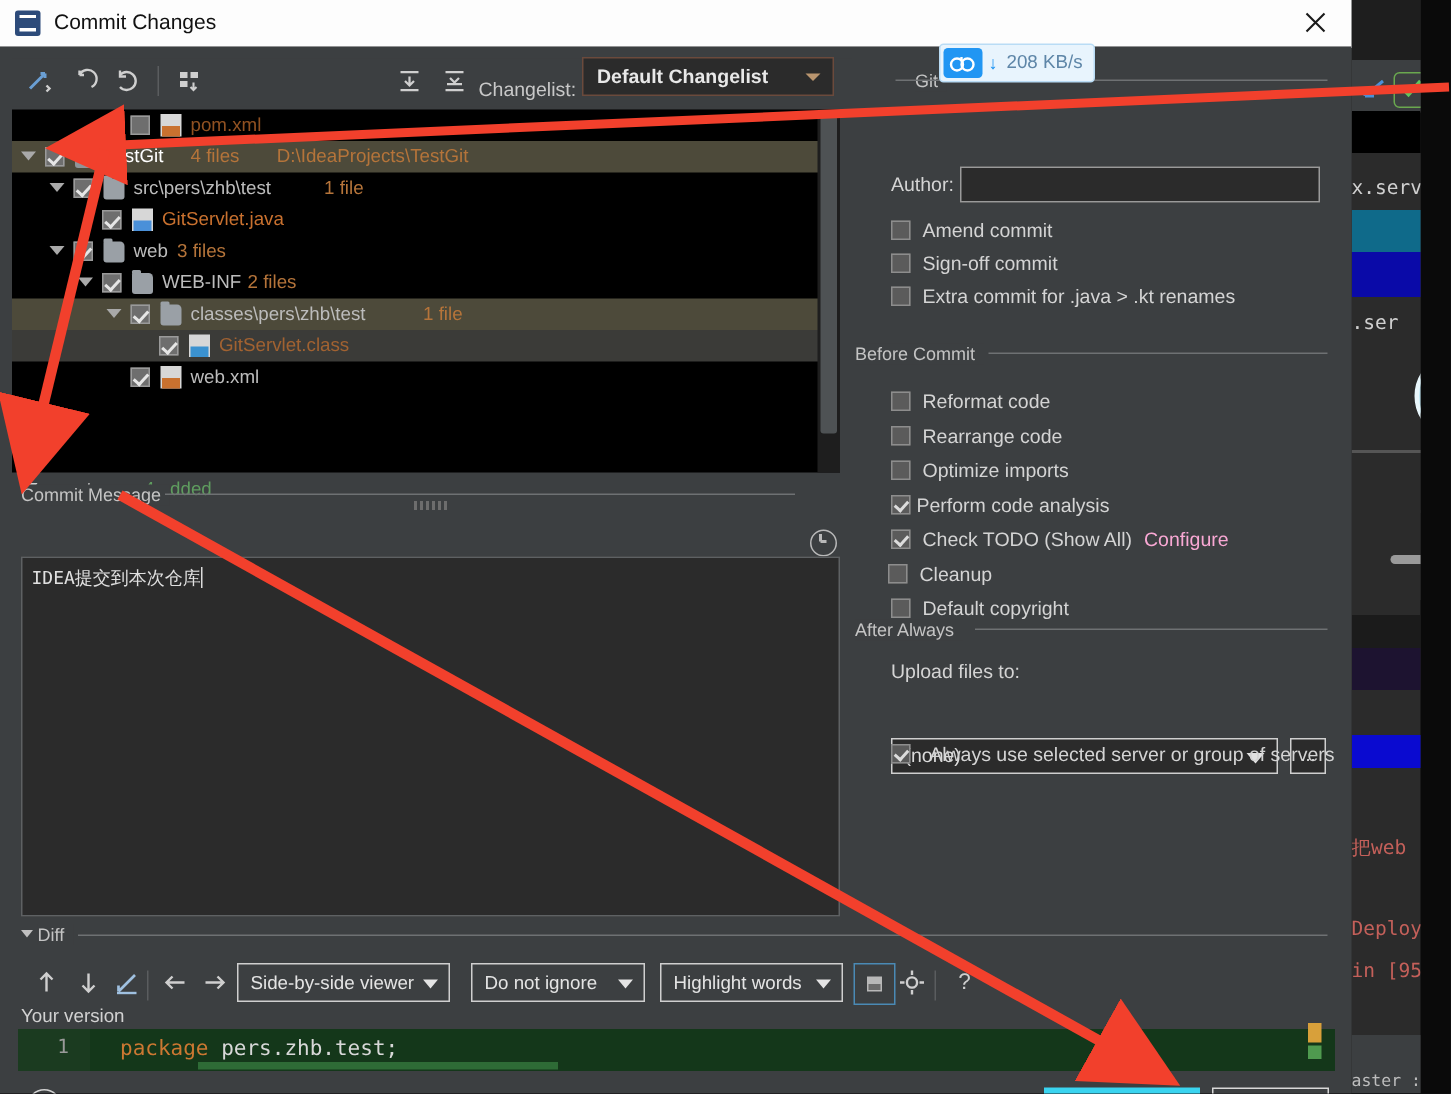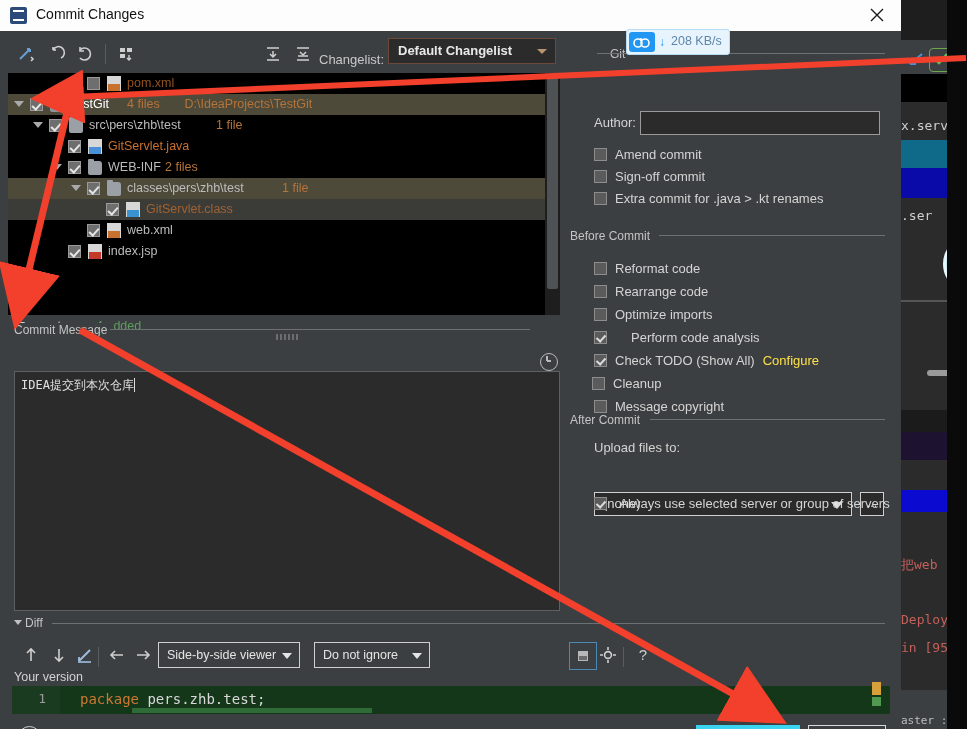--- a/index.html
+++ b/index.html
@@ -81,21 +81,21 @@
      border:solid #dcdcdc;border-width:0 2px 2px 0;transform:rotate(42deg);}
   .author-box{position:absolute;left:640px;top:80px;width:240px;height:24px;background:#2b2b2b;
      border:1px solid #9a9a9a;box-sizing:border-box;}
   .upload-box{position:absolute;left:594px;top:461px;width:258px;height:24px;background:#2b2b2b;
      border:1px solid #cfcfcf;box-sizing:border-box;}
   .upload-val{position:absolute;left:8px;top:3px;font-size:13px;color:#dcdcdc;}
   .upload-arrow{position:absolute;right:8px;top:9px;width:0;height:0;border-left:6px solid transparent;
      border-right:6px solid transparent;border-top:7px solid #e2e2e2;}
   .ellipsis-btn{position:absolute;left:860px;top:461px;width:24px;height:24px;background:#2b2b2b;
      border:1px solid #cfcfcf;box-sizing:border-box;color:#ddd;font-size:12px;text-align:center;line-height:20px;}
-  .cfg-link{color:#fde047;}
+  .cfg-link{color:#f9a8d4;}
 
   
   .diff-arrow{position:absolute;left:14px;top:589px;width:0;height:0;border-left:4px solid transparent;
      border-right:4px solid transparent;border-top:5px solid #c0c0c0;}
   .dbtn{position:absolute;top:611px;width:26px;height:26px;}
   .dcombo{position:absolute;top:611px;height:26px;background:#3c3f41;border:1px solid #cfcfcf;
      box-sizing:border-box;color:#e4e4e4;font-size:12.5px;line-height:24px;padding-left:8px;}
   .dcombo .ar{position:absolute;right:7px;top:10px;width:0;height:0;border-left:5px solid transparent;
      border-right:5px solid transparent;border-top:6px solid #e4e4e4;}
   .yourver{position:absolute;left:14px;top:639px;font-size:12.5px;color:#d2d2d2;}
@@ -250,20 +250,27 @@
             <span class="lbl n-dim" style="left:208px;color:#b5743a">1 file</span>
           </div>
           <div class="row">
             <span class="cb on" style="left:60px"></span>
             <span class="filedoc" style="left:80px">
               <i style="background:#4a90d9"></i>
             </span>
             <span class="lbl n-orange" style="left:100px;">GitServlet.java</span>
           </div>
           <div class="row">
+            <span class="tw" style="left:25px"></span>
+            <span class="cb on" style="left:41px"></span>
+            <span class="ic folder" style="left:61px;background:#9aa0a6"></span>
+            <span class="lbl n-gray" style="left:81px;">web</span>
+            <span class="lbl n-dim" style="left:110px;color:#b5743a">3 files</span>
+          </div>
+          <div class="row">
             <span class="tw" style="left:44px"></span>
             <span class="cb on" style="left:60px"></span>
             <span class="ic folder" style="left:80px;background:#9aa0a6"></span>
             <span class="lbl n-gray" style="left:100px;">WEB-INF</span>
             <span class="lbl n-dim" style="left:157px;color:#b5743a">2 files</span>
           </div>
           <div class="row sel">
             <span class="tw" style="left:63px"></span>
             <span class="cb on" style="left:79px"></span>
             <span class="ic folder" style="left:99px;background:#9aa0a6"></span>
@@ -276,27 +283,20 @@
               <i style="background:#3b92d0"></i>
             </span>
             <span class="lbl n-orange" style="left:138px;opacity:.72;">GitServlet.class</span>
           </div>
           <div class="row">
             <span class="cb on" style="left:79px"></span>
             <span class="filedoc" style="left:99px">
               <i style="background:#c9712f"></i>
             </span>
             <span class="lbl n-gray" style="left:119px;">web.xml</span>
-          </div>
-          <div class="row">
-            <span class="cb on" style="left:60px"></span>
-            <span class="filedoc" style="left:80px">
-              <i style="background:#c43a2a"></i>
-            </span>
-            <span class="lbl n-gray" style="left:100px;">index.jsp</span>
           </div>
         </div>
       <div style="position:absolute;left:545px;top:42px;width:15px;height:242px;background:#1e1e1e;">
         <div style="position:absolute;left:2px;top:4px;width:11px;height:212px;background:#4e5254;border-radius:2px;"></div>
       </div>
 
       <div class="statusbar">
         <svg class="br-ico" viewBox="0 0 12 14">
           <path d="M2 1 L2 13" stroke="#d0d0d0" stroke-width="1.6"></path>
             <path d="M2 1 L9 1 L7 4 L9 7 L2 7" fill="#d0d0d0"></path>
@@ -322,27 +322,27 @@
           <div style="position: absolute; left: 594px; top: 136px;"><span class="ochk" style="position:relative;display:inline-block;top:2px;"></span><span class="opt" style="position:relative;left:8px;top:0;">Sign-off commit</span></div>
           <div style="position: absolute; left: 594px; top: 158px;"><span class="ochk" style="position:relative;display:inline-block;top:2px;"></span><span class="opt" style="position:relative;left:8px;top:0;">Extra commit for .java &gt; .kt renames</span></div>
         </div>
 
       <div class="sec-title" style="left:570px;top:198px;">Before Commit</div>
       <div class="sec-line" style="left:659px;top:204px;width:226px;"></div>
       <div id="bc-opts">
           <div style="position: absolute; left: 594px; top: 228px;"><span class="ochk" style="position:relative;display:inline-block;top:2px;"></span><span class="opt" style="position:relative;left:8px;top:0;">Reformat code</span></div>
           <div style="position: absolute; left: 594px; top: 251px;"><span class="ochk" style="position:relative;display:inline-block;top:2px;"></span><span class="opt" style="position:relative;left:8px;top:0;">Rearrange code</span></div>
           <div style="position: absolute; left: 594px; top: 274px;"><span class="ochk" style="position:relative;display:inline-block;top:2px;"></span><span class="opt" style="position:relative;left:8px;top:0;">Optimize imports</span></div>
-          <div style="position: absolute; left: 594px; top: 297px;"><span class="ochk on" style="position:relative;display:inline-block;top:2px;"></span><span class="opt" style="position:relative;left:24px;top:0;">Perform code analysis</span></div>
+          <div style="position: absolute; left: 594px; top: 297px;"><span class="ochk on" style="position:relative;display:inline-block;top:2px;"></span><span class="opt" style="position:relative;left:4px;top:0;">Perform code analysis</span></div>
           <div style="position: absolute; left: 594px; top: 320px;"><span class="ochk on" style="position:relative;display:inline-block;top:2px;"></span><span class="opt" style="position:relative;left:8px;top:0;">Check TODO (Show All)</span><span class="opt cfg-link" style="position:relative;left:16px;">Configure</span></div>
           <div style="position: absolute; left: 562px; top: 343px; padding-left: 30px;"><span class="ochk" style="position:relative;display:inline-block;top:2px;"></span><span class="opt" style="position:relative;left:8px;top:0;">Cleanup</span></div>
-          <div style="position: absolute; left: 594px; top: 366px;"><span class="ochk" style="position:relative;display:inline-block;top:2px;"></span><span class="opt" style="position:relative;left:8px;top:0;">Message copyright</span></div>
-        </div>
-
-      <div class="sec-title" style="left:570px;top:382px;">After Commit</div>
+          <div style="position: absolute; left: 594px; top: 366px;"><span class="ochk" style="position:relative;display:inline-block;top:2px;"></span><span class="opt" style="position:relative;left:8px;top:0;">Default copyright</span></div>
+        </div>
+
+      <div class="sec-title" style="left:570px;top:382px;">After Always</div>
       <div class="sec-line" style="left:650px;top:388px;width:235px;"></div>
       <div class="opt" style="left:594px;top:409px;">Upload files to:</div>
       <div class="upload-box">
         <span class="upload-val">(none)</span>
         <span class="upload-arrow"></span>
       </div>
       <div class="ellipsis-btn">...</div>
 
       <div style="position:absolute;left:594px;top:463px;">
         <span class="ochk on" style="position:relative;display:inline-block;top:2px;"></span>
@@ -378,20 +378,23 @@
       <div class="dbtn" style="left:130px;">
         <svg class="tb-ico" viewBox="0 0 18 18">
             <path d="M3 9 L15 9 M11 5 L15 9 L11 13" stroke="#cfcfcf" stroke-width="1.6" fill="none"></path>
           </svg>
       </div>
       <div class="dcombo" style="left:314px;width:116px;">
         <span>Do not ignore</span><span class="ar"></span>
       </div>
       <div class="dcombo" style="left:158px;width:142px;">
         <span>Side-by-side viewer</span><span class="ar"></span>
+      </div>
+      <div class="dcombo" style="left:440px;width:122px;">
+        <span>Highlight words</span><span class="ar"></span>
       </div>
       <div class="dbtn" style="left:569px;border:1px solid #4a8ab5;">
         <svg class="tb-ico" viewBox="0 0 18 18">
             <rect x="4" y="4" width="10" height="10" fill="#b8b8b8"></rect>
             <rect x="5" y="9" width="8" height="4" fill="#6b6b6b"></rect>
           </svg>
       </div>
       <div class="dbtn" style="left:595px;">
         <svg class="tb-ico" viewBox="0 0 18 18">
             <circle cx="9" cy="9" r="3.4" fill="none" stroke="#cfcfcf" stroke-width="1.6"></circle>

